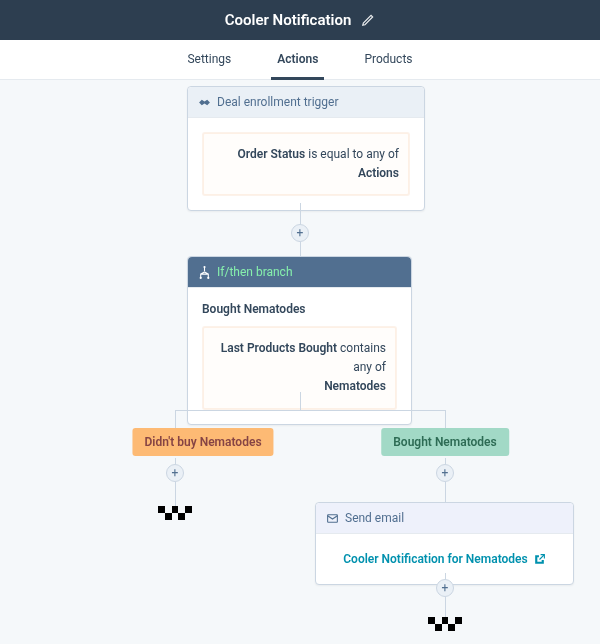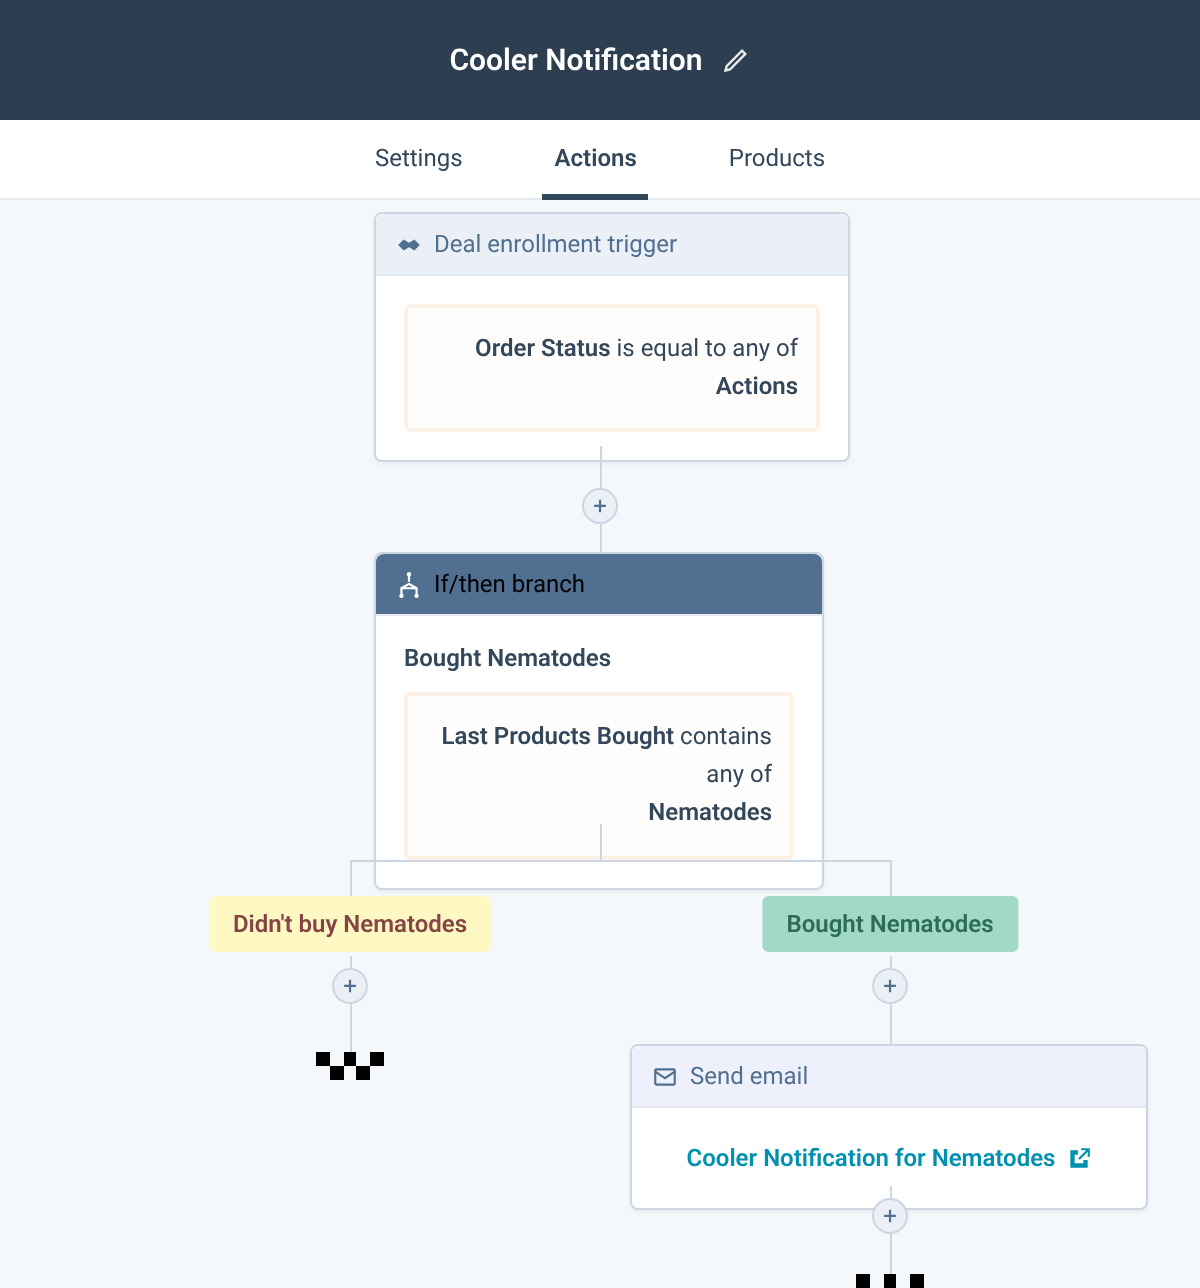--- a/index.html
+++ b/index.html
@@ -8,21 +8,21 @@
     background: #f5f8fa;
     width: 600px;
     height: 644px;
     overflow: hidden;
     color: #33475b;
   }
   
   .header {
     background: #2d3e50;
     color: #fff;
-    height: 60px;
+    height: 40px;
     display: flex;
     align-items: center;
     justify-content: center;
     gap: 10px;
   }
   .header-title {
     font-weight: 600;
     font-size: 15px;
   }
   .edit-icon {
@@ -97,21 +97,21 @@
     padding: 8px 10px;
     border-bottom: 1px solid #e5eaef;
     border-radius: 4px 4px 0 0;
   }
   .card-header.light {
     background: #eaf0f6;
     color: #516f90;
   }
   .card-header.dark {
     background: #516f90;
-    color: #000000;
+    color: #86efac;
   }
   .card-header.lavender {
     background: #eef1fb;
     color: #516f90;
   }
   .card-body {
     padding: 14px;
     font-size: 12px;
   }
   .inner-box {
@@ -134,22 +134,23 @@
   .branch-label {
     position: absolute;
     padding: 7px 12px;
     font-size: 12px;
     font-weight: 600;
     border-radius: 3px;
     text-align: center;
     transform: translateX(-50%);
   }
   .branch-label.red {
-    background: #fef9c3;
+    background: #fdba74;
     color: #864444;
+    margin-left: 28px;
   }
   .branch-label.green {
     background: #a2d9c6;
     color: #2d6b54;
   }
   
   .email-link {
     color: #0091ae;
     font-weight: 600;
     font-size: 12px;

